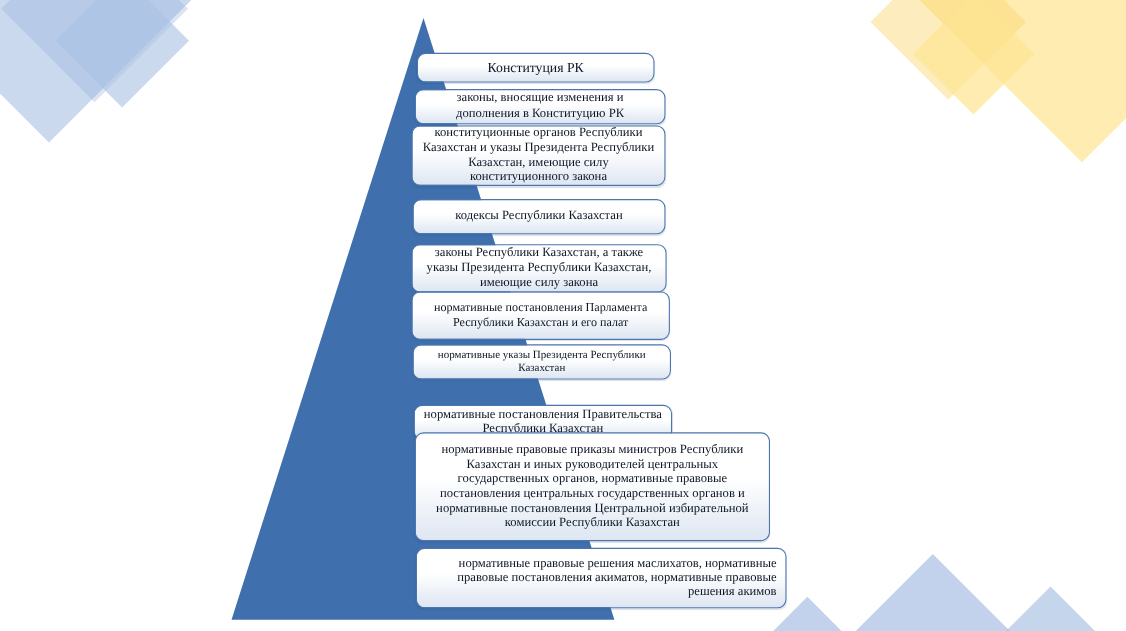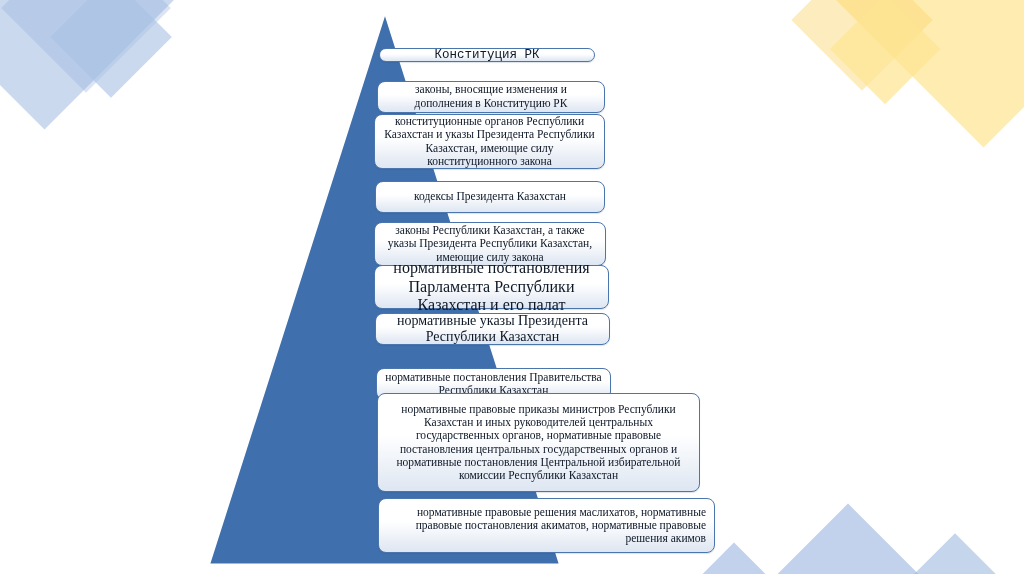--- a/index.html
+++ b/index.html
@@ -120,39 +120,39 @@
 
   <div class="deco deco-blue-rb-1"></div>
   <div class="deco deco-blue-rb-3"></div>
   <div class="deco deco-blue-rb-2"></div>
 
   <svg id="pyramid-wrap" viewBox="0 0 1024 574" width="1024" height="574" aria-hidden="true">
     <polygon id="pyramid-poly" points="385,8 207,566 562,566" fill="#3f70ad" stroke="#ffffff" stroke-width="5" stroke-linejoin="round"></polygon>
   </svg>
 
   <div id="levels-layer">
-      <div class="level" style="left: 379px; top: 48px; width: 216px; height: 14px; font-size: 12.5px; font-family: Liberation Mono, monospace;">
+      <div class="level" style="left: 379px; top: 48px; width: 216px; height: 27px; font-size: 12.5px;">
         <span>Конституция РК</span>
       </div>
       <div class="level" style="left: 377px; top: 81px; width: 228px; height: 32px; font-size: 11.5px; align-items: flex-end;">
         <span>законы, вносящие изменения и дополнения в Конституцию РК</span>
       </div>
       <div class="level" style="left: 374px; top: 114px; width: 231px; height: 55px; font-size: 11.5px;">
         <span>конституционные органов Республики Казахстан и указы Президента Республики Казахстан, имеющие силу конституционного закона</span>
       </div>
       <div class="level" style="left: 375px; top: 181px; width: 230px; height: 32px; font-size: 11.5px;">
-        <span>кодексы Президента Казахстан</span>
+        <span>кодексы Республики Казахстан</span>
       </div>
       <div class="level" style="left: 374px; top: 222px; width: 232px; height: 44px; font-size: 11.5px;">
         <span>законы Республики Казахстан, а также указы Президента Республики Казахстан, имеющие силу закона</span>
       </div>
-      <div class="level" style="left: 374px; top: 265px; width: 235px; height: 44px; font-size: 16px;">
+      <div class="level" style="left: 374px; top: 265px; width: 235px; height: 44px; font-size: 11px;">
         <span>нормативные постановления Парламента Республики Казахстан и его палат</span>
       </div>
-      <div class="level" style="left: 375px; top: 313px; width: 235px; height: 32px; font-size: 14px;">
+      <div class="level" style="left: 375px; top: 313px; width: 235px; height: 32px; font-size: 10px;">
         <span>нормативные указы Президента Республики Казахстан</span>
       </div>
       <div class="level" style="left: 376px; top: 368px; width: 235px; height: 32px; font-size: 11.5px;">
         <span>нормативные постановления Правительства Республики Казахстан</span>
       </div>
       <div class="level" style="left: 377px; top: 393px; width: 323px; height: 99px; font-size: 11.5px;">
         <span>нормативные правовые приказы министров Республики Казахстан и иных руководителей центральных государственных органов, нормативные правовые постановления центральных государственных органов и нормативные постановления Центральной избирательной комиссии Республики Казахстан</span>
       </div>
       <div class="level" style="left: 378px; top: 498px; width: 337px; height: 55px; font-size: 11.5px; text-align: right;">
         <span>нормативные правовые решения маслихатов, нормативные правовые постановления акиматов, нормативные правовые решения акимов</span>

